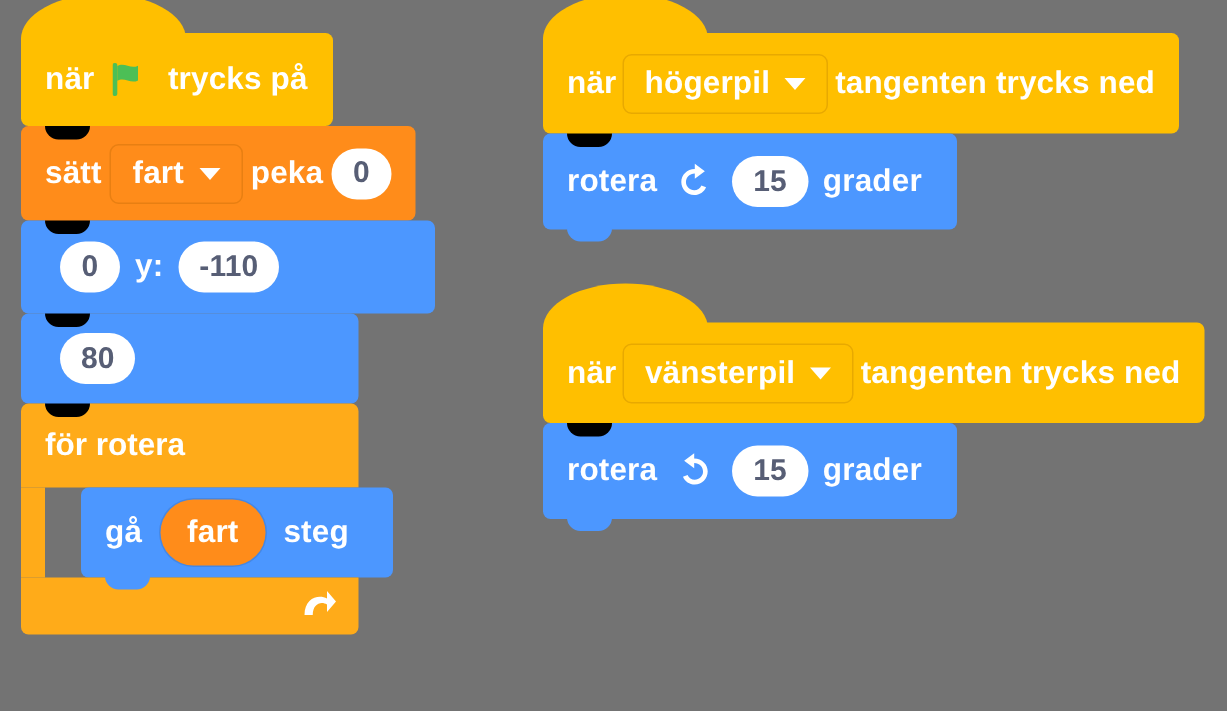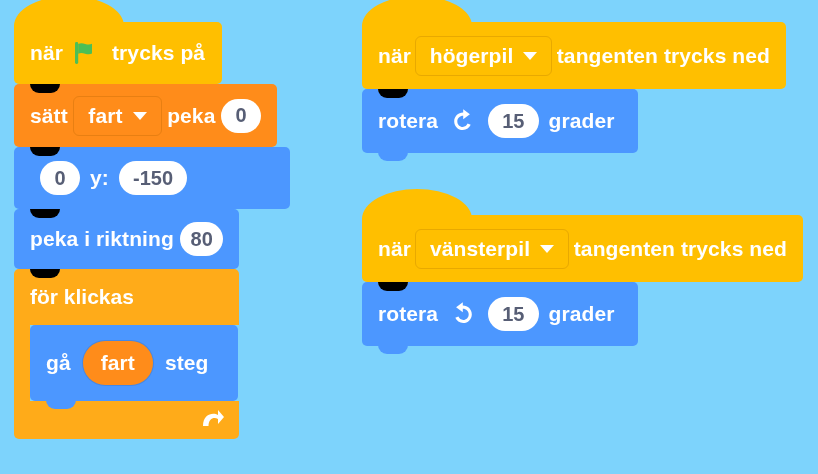--- a/index.html
+++ b/index.html
@@ -1,21 +1,21 @@
 <!DOCTYPE html>
 <html><head>
 <meta charset="utf-8">
 <style>
   html,body{margin:0;padding:0;background:#000;}
   body{
     width:818px;height:474px;position:relative;overflow:hidden;
     font-family:"Liberation Sans","DejaVu Sans",sans-serif;
     -webkit-font-smoothing:antialiased;
   }
-  .canvas{position:absolute;inset:0;background:#7dd3fc;}
+  .canvas{position:absolute;inset:0;background:#737373;}
 
   
   .stack{position:absolute;}
 
   .blk{
     position:relative;
     display:flex;align-items:center;
     box-sizing:border-box;
     color:#fff;
     font-weight:bold;
@@ -153,37 +153,36 @@
       <span class="gap" style="width:12px"></span>
       <span class="oval">0</span>
     </div>
 
     <div class="blk c-motion notch-up notch-down" style="width:276px;height:62px;">
       <span class="gap" style="width:10px"></span>
       <span class="oval">0</span>
       <span class="gap" style="width:10px"></span>
       <span class="lbl">y:</span>
       <span class="gap" style="width:10px"></span>
-      <span class="oval">-150</span>
+      <span class="oval">-110</span>
     </div>
 
     <div class="blk c-motion notch-up notch-down" style="width:225px;height:60px;">
-      <span class="lbl">peka i riktning</span>
       <span class="gap" style="width:10px"></span>
       <span class="oval">80</span>
     </div>
 
     <div class="cwrap">
       <div class="c-top c-control notch-up" style="width:225px;height:56px;">
-        <span class="lbl">för klickas</span>
+        <span class="lbl">för rotera</span>
       </div>
 
       <div class="c-body">
         <div class="c-arm c-control"></div>
-        <div class="blk c-motion notch-down" style="width:208px;height:76px;border-radius:5px;">
+        <div class="blk c-motion notch-down" style="width:208px;height:60px;border-radius:5px;margin-left:24px;">
           <span class="lbl">gå</span>
           <span class="gap" style="width:12px"></span>
           <span class="reporter">fart</span>
           <span class="gap" style="width:12px"></span>
           <span class="lbl">steg</span>
         </div>
       </div>
 
       <div class="c-bottom c-control" style="width:225px;height:38px;">
         <span class="loop-arrow">

